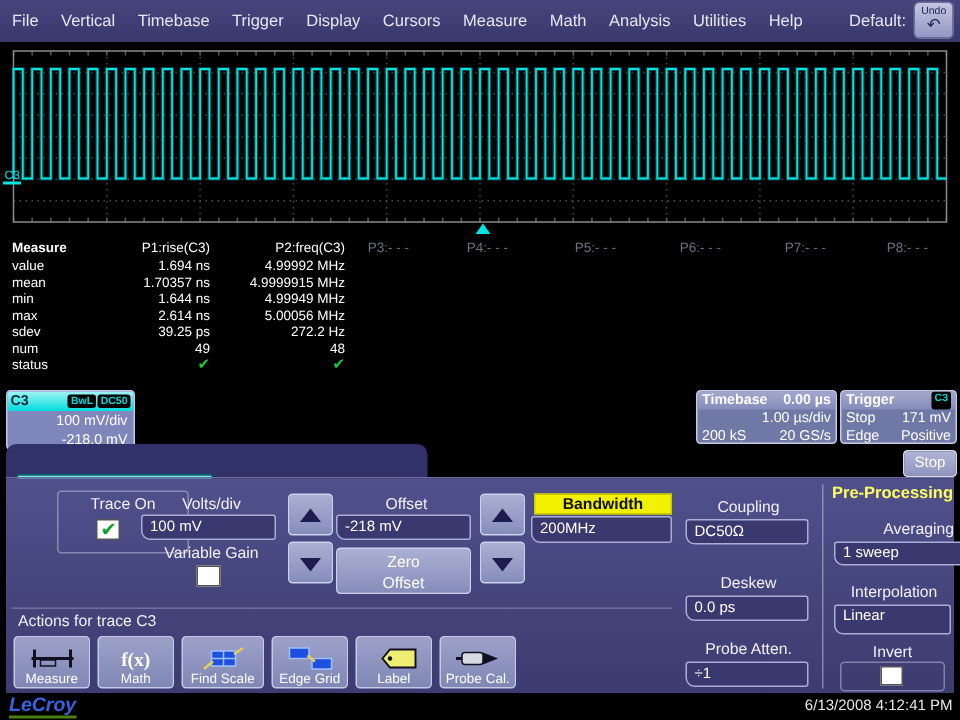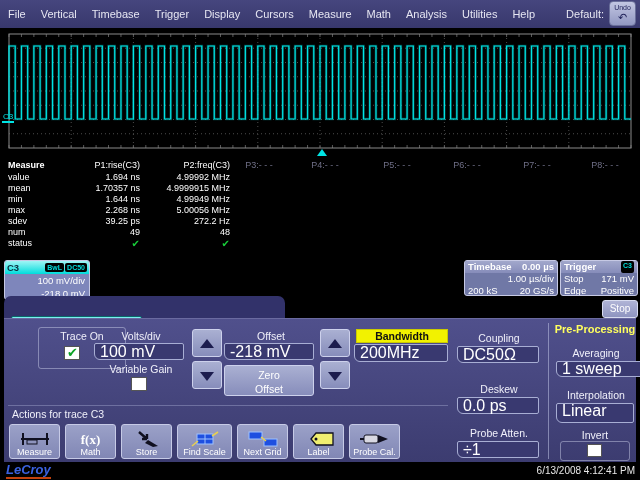--- a/index.html
+++ b/index.html
@@ -63,21 +63,21 @@
     color:#101048; font-size:14px; font-weight:bold; padding:2px 5px; border-radius:2px;
     border:1px solid #0a6a6a;margin-top:16px; }
   #close-btn { position:absolute; left:602px; top:300px; width:36px; height:18px;
     background:linear-gradient(#b0b4d6,#8f95c0); border:1px solid #d8dcf0; border-radius:3px;
     color:#fff; font-size:10px; text-align:center; line-height:16px; }
   #dlg-body { position:absolute; left:4px; top:318px; width:632px; height:144px;
     background:linear-gradient(#50508c,#3c3c70); border-top:1px solid #6a6aa0; }
 
   .dlg-label { position:absolute; color:#f0f0fa; font-size:10.5px; text-align:center; white-space:nowrap; }
   .field { position:absolute; background:#393970; border:1px solid #a8aed4; border-radius:2px 2px 2px 6px;
-    color:#fff; font-size:16px; line-height:15px; padding-left:5px; white-space:nowrap; }
+    color:#fff; font-size:10px; line-height:15px; padding-left:5px; white-space:nowrap; }
   .pushbtn { position:absolute; background:linear-gradient(#aab0d2,#878dbb); border:1px solid #cdd1ec;
     border-radius:3px; color:#fff; font-size:10.5px; text-align:center; }
   .spin { position:absolute; width:30px; height:28px; background:linear-gradient(#aab0d2,#878dbb);
     border:1px solid #cdd1ec; border-radius:3px; }
   .spin::after { content:""; position:absolute; left:7px; }
   .spin.up::after { top:9px; border-left:7px solid transparent; border-right:7px solid transparent; border-bottom:9px solid #1c1c4e; }
   .spin.down::after { top:10px; border-left:7px solid transparent; border-right:7px solid transparent; border-top:9px solid #1c1c4e; }
   .cb { position:absolute; width:16px; height:14px; background:#fff; border:1px solid #555; }
   .cb.checked::after { content:"\2714"; position:absolute; left:2px; top:-2px; color:#0ca324; font-size:13px; font-weight:bold; }
   .groupbox { position:absolute; border:1px solid rgba(210,214,240,.45); border-radius:3px; }
@@ -93,21 +93,21 @@
   .act-btn { width:51px; height:35px; background:linear-gradient(#9ba1c8,#8187b5);
     border:1px solid #c6cae6; border-radius:3px; display:flex; flex-direction:column;
     align-items:center; justify-content:flex-end; padding-bottom:1px; }
   .act-btn .lbl { color:#fff; font-size:9px; line-height:10px; white-space:nowrap; }
   .act-btn svg { display:block; }
   .fx { color:#fff; font-weight:bold; font-size:13px; font-family:"Liberation Serif","DejaVu Serif",serif; line-height:14px; }
 
   
   #statusbar { position:absolute; left:0; top:462px; width:640px; height:18px; background:#000; }
   #lecroy { position:absolute; left:6px; top:1px; color:#3a62e0; font-size:13px; font-weight:bold;
-    font-style:italic; border-bottom:2px solid #c2410c; line-height:14px; }
+    font-style:italic; border-bottom:2px solid #4d7c0f; line-height:14px; }
   #datetime { position:absolute; right:5px; top:3px; color:#e8e8e8; font-size:10px; }
 </style>
 </head>
 <body>
 
 <div id="screen">
 
   <div id="menubar">
     <span class="menu-item">File</span>
     <span class="menu-item">Vertical</span>
@@ -265,21 +265,21 @@
     <div class="mrowlbl r4">max</div>
     <div class="mrowlbl r5">sdev</div>
     <div class="mrowlbl r6">num</div>
     <div class="mrowlbl r7">status</div>
 
     <div class="mcol" style="left:54px;">
       <div class="mline r0">P1:rise(C3)</div>
       <div class="mline r1">1.694 ns</div>
       <div class="mline r2">1.70357 ns</div>
       <div class="mline r3">1.644 ns</div>
-      <div class="mline r4">2.268 ns</div>
+      <div class="mline r4">2.614 ns</div>
       <div class="mline r5">39.25 ps</div>
       <div class="mline r6">49</div>
       <div class="mline r7 check">✔</div>
     </div>
 
     <div class="mcol" style="left:144px;">
       <div class="mline r0">P2:freq(C3)</div>
       <div class="mline r1">4.99992 MHz</div>
       <div class="mline r2">4.9999915 MHz</div>
       <div class="mline r3">4.99949 MHz</div>
@@ -373,21 +373,21 @@
     <div class="field" style="left:453px; top:27px; width:82px; height:17px;">DC50Ω</div>
     <div class="dlg-label" style="left:455px; top:64px; width:80px;">Deskew</div>
     <div class="field" style="left:453px; top:78px; width:82px; height:17px;">0.0 ps</div>
     <div class="dlg-label" style="left:455px; top:108px; width:80px;">Probe Atten.</div>
     <div class="field" style="left:453px; top:122px; width:82px; height:17px;">÷1</div>
 
     <div class="vsep" style="left:544px; top:4px; height:136px;"></div>
     <div class="hsep" style="left:4px; top:86px; width:440px;"></div>
 
     <div class="ptitle" style="left:548px; top:4px; width:86px;">Pre-Processing</div>
-    <div class="dlg-label" style="left:552px; top:28px; width:80px;">Averaging</div>
+    <div class="dlg-label" style="left:552px; top:28px; width:80px;text-align:right;">Averaging</div>
     <div class="field" style="left:552px; top:42px; width:92px; height:16px; line-height:14px;">1 sweep</div>
     <div class="dlg-label" style="left:552px; top:70px; width:80px;">Interpolation</div>
     <div class="field" style="left:552px; top:84px; width:78px; height:20px; line-height:14px;">Linear</div>
     <div class="dlg-label" style="left:556px; top:110px; width:70px;">Invert</div>
     <div class="groupbox" style="left:556px; top:122px; width:70px; height:20px;"></div>
     <div class="cb" style="left:583px; top:125px; width:15px; height:13px;"></div>
   </div>
 
   <div id="actions-label">Actions for trace C3</div>
   <div id="actions">
@@ -397,44 +397,37 @@
         <line x1="5" y1="2" x2="5" y2="14" stroke="#101020" stroke-width="2"></line>
         <line x1="29" y1="2" x2="29" y2="14" stroke="#101020" stroke-width="2"></line>
         <rect x="9" y="9" width="10" height="4" fill="none" stroke="#101020" stroke-width="1"></rect>
       </svg>
       <span class="lbl">Measure</span>
     </div>
     <div class="act-btn">
       <span class="fx">f(x)</span>
       <span class="lbl">Math</span>
     </div>
-    <div class="act-btn">
-      <svg width="24" height="16" viewBox="0 0 24 16">
-        <polygon points="13,9 23,15 18,16 10,12" fill="#101020"></polygon>
-        <path d="M4 1 L12 8 M12 8 L12 3 M12 8 L7 8" stroke="#101020" stroke-width="2.4" fill="none"></path>
-      </svg>
-      <span class="lbl">Store</span>
-    </div>
     <div class="act-btn" style="width:55px;">
       <svg width="30" height="16" viewBox="0 0 30 16">
         <rect x="7" y="3" width="16" height="10" fill="#1e4fe0" stroke="#9ec2ff" stroke-width="1"></rect>
         <line x1="15" y1="3" x2="15" y2="13" stroke="#9ec2ff"></line>
         <line x1="7" y1="8" x2="23" y2="8" stroke="#9ec2ff"></line>
         <line x1="2" y1="15" x2="8" y2="10" stroke="#e8d050" stroke-width="1.6"></line>
         <line x1="22" y1="5" x2="28" y2="1" stroke="#e8d050" stroke-width="1.6"></line>
       </svg>
       <span class="lbl">Find Scale</span>
     </div>
     <div class="act-btn">
       <svg width="32" height="16" viewBox="0 0 32 16">
         <rect x="2" y="1" width="13" height="7" fill="#1e4fe0" stroke="#9ec2ff" stroke-width="1"></rect>
         <rect x="17" y="8" width="13" height="7" fill="#1e4fe0" stroke="#9ec2ff" stroke-width="1"></rect>
         <line x1="14" y1="6" x2="19" y2="10" stroke="#e8d050" stroke-width="1.6"></line>
       </svg>
-      <span class="lbl">Next Grid</span>
+      <span class="lbl">Edge Grid</span>
     </div>
     <div class="act-btn">
       <svg width="34" height="16" viewBox="0 0 34 16">
         <polygon points="9,8 14,2 31,2 31,14 14,14" fill="#f0ee70" stroke="#101020" stroke-width="1.3"></polygon>
         <circle cx="14" cy="8" r="1.5" fill="#101020"></circle>
       </svg>
       <span class="lbl">Label</span>
     </div>
     <div class="act-btn">
       <svg width="34" height="16" viewBox="0 0 34 16">

